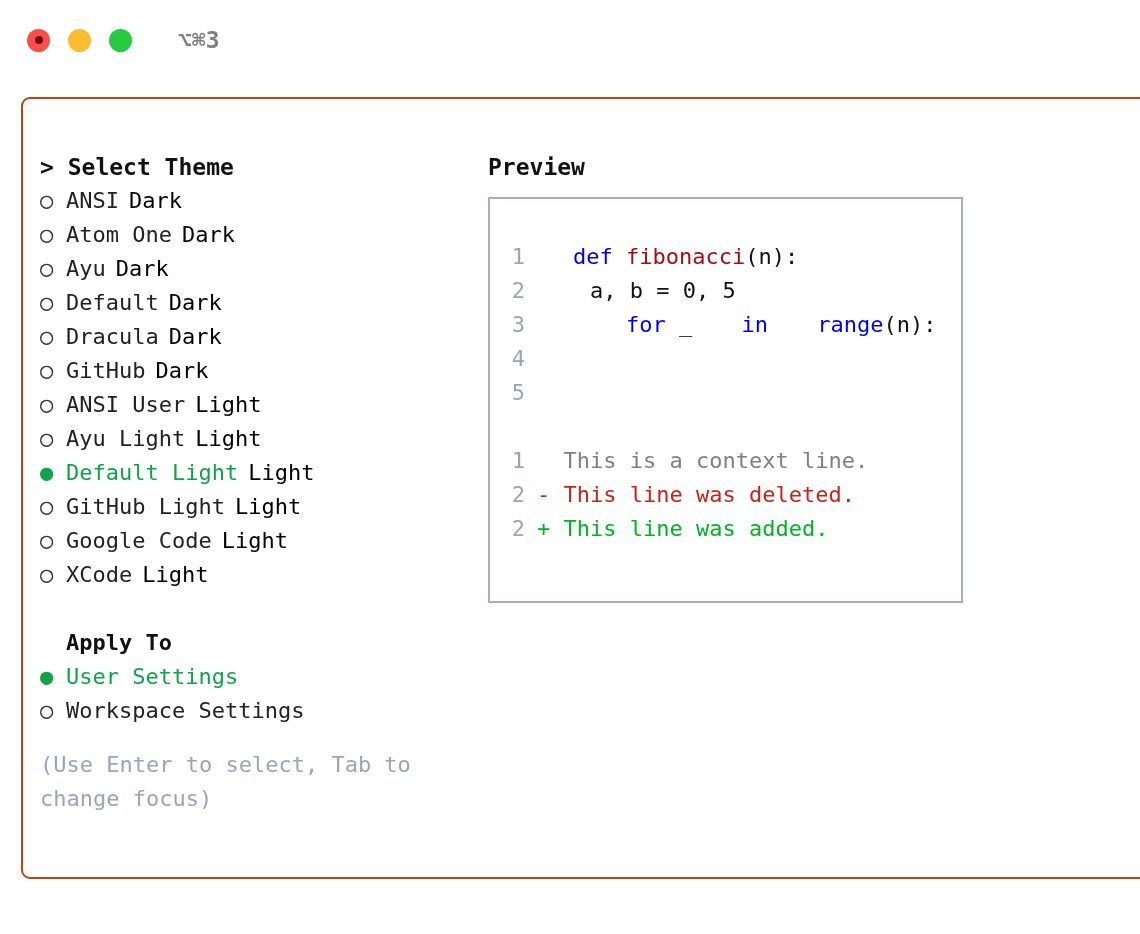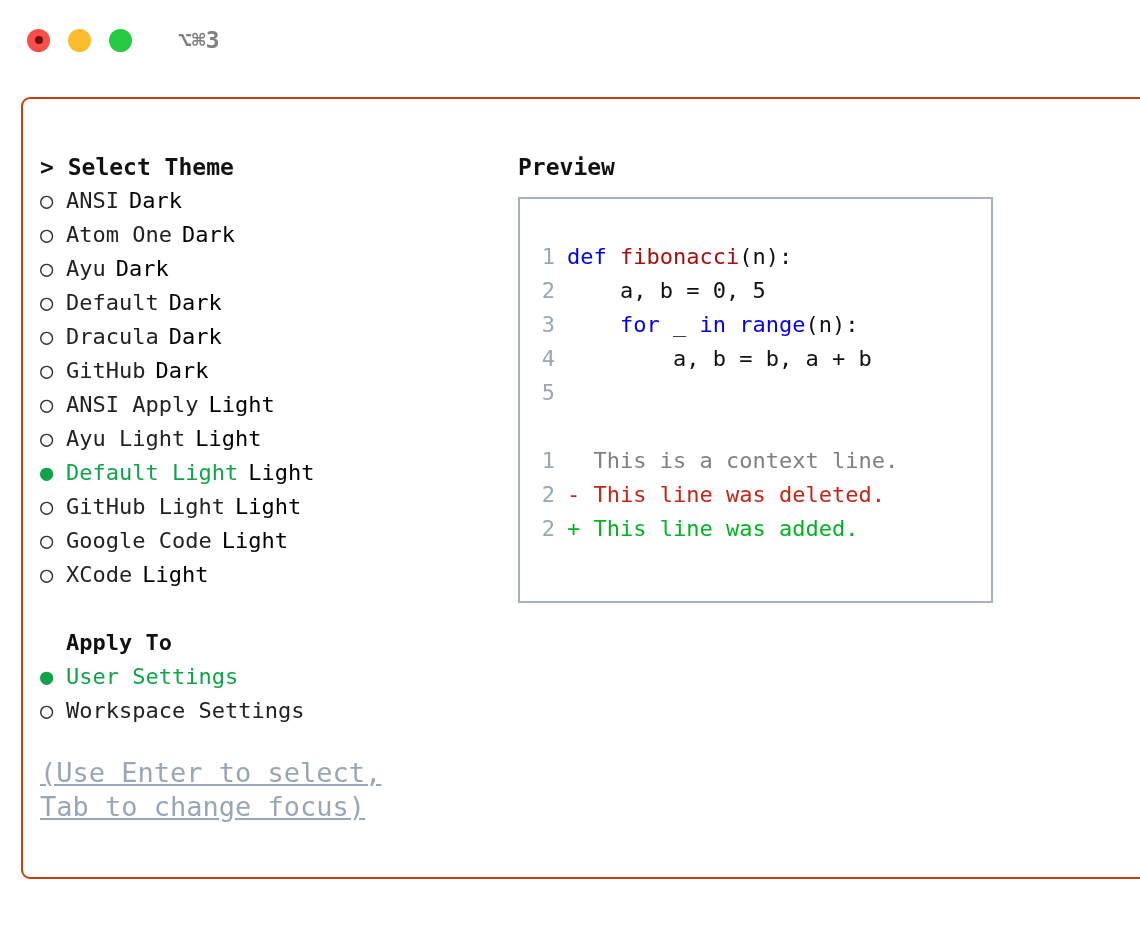--- a/index.html
+++ b/index.html
@@ -118,32 +118,31 @@
   .section-heading {
     font-size: 22px;
     font-weight: bold;
     color: #111111;
     line-height: 34px;
     padding-left: 26px;
     white-space: pre;
   }
   .spacer-line { height: 34px; }
   .help {
-    margin-top: 28px;
-    font-size: 27px;
+    margin-top: 20px;
+    font-size: 22px;
     line-height: 34px;
     color: #9aa5b5;
     width: 400px;
-    text-decoration: underline;
   }
 
   
   .right-col {
     position: absolute;
-    left: 495px;
+    left: 465px;
     top: 51px;
     width: 480px;
   }
   .preview-heading {
     font-size: 23px;
     font-weight: bold;
     color: #111111;
     line-height: 34px;
     white-space: pre;
   }
@@ -170,21 +169,21 @@
     white-space: pre;
   }
   .lineno {
     display: inline-block;
     width: 24px;
     flex: 0 0 24px;
     text-align: right;
     color: #9aa5b5;
     margin-right: 12px;
   }
-  .tok-kw   { color: #0000ee; }
+  .tok-kw   { color: #0000ee; margin-left: 36px; }
   .tok-fn   { color: #aa0d0d; }
   .tok-txt  { color: #111111; }
   .gap-line { height: 34px; }
   .diff-ctx { color: #808080; }
   .diff-del { color: #c62417; }
   .diff-add { color: #00b322; }
 </style>
 </head>
 <body>
 
@@ -205,21 +204,21 @@
 
       <div class="list-heading">&gt; Select Theme</div>
 
       <div id="theme-list">
           <div class="opt"><span class="bullet">○</span><span class="opt-label">ANSI</span><span class="opt-tag">Dark</span></div>
           <div class="opt"><span class="bullet">○</span><span class="opt-label">Atom One</span><span class="opt-tag">Dark</span></div>
           <div class="opt"><span class="bullet">○</span><span class="opt-label">Ayu</span><span class="opt-tag">Dark</span></div>
           <div class="opt"><span class="bullet">○</span><span class="opt-label">Default</span><span class="opt-tag">Dark</span></div>
           <div class="opt"><span class="bullet">○</span><span class="opt-label">Dracula</span><span class="opt-tag">Dark</span></div>
           <div class="opt"><span class="bullet">○</span><span class="opt-label">GitHub</span><span class="opt-tag">Dark</span></div>
-          <div class="opt"><span class="bullet">○</span><span class="opt-label">ANSI Apply</span><span class="opt-tag">Light</span></div>
+          <div class="opt"><span class="bullet">○</span><span class="opt-label">ANSI User</span><span class="opt-tag">Light</span></div>
           <div class="opt"><span class="bullet">○</span><span class="opt-label">Ayu Light</span><span class="opt-tag">Light</span></div>
           <div class="opt selected"><span class="bullet">●</span><span class="opt-label">Default Light</span><span class="opt-tag">Light</span></div>
           <div class="opt"><span class="bullet">○</span><span class="opt-label">GitHub Light</span><span class="opt-tag">Light</span></div>
           <div class="opt"><span class="bullet">○</span><span class="opt-label">Google Code</span><span class="opt-tag">Light</span></div>
           <div class="opt"><span class="bullet">○</span><span class="opt-label">XCode</span><span class="opt-tag">Light</span></div>
         </div>
 
       <div class="spacer-line"></div>
 
       <div class="section-heading">Apply To</div>
@@ -233,21 +232,21 @@
     </div>
 
     <div class="right-col">
       <div class="preview-heading">Preview</div>
       <div class="preview-box">
         <div class="code-area">
           <div id="code-sample">
               <div class="code-line"><span class="lineno">1</span><span><span class="tok-kw">def </span><span class="tok-fn">fibonacci</span><span class="tok-txt">(n):</span></span></div>
               <div class="code-line"><span class="lineno">2</span><span><span class="tok-txt">    a, b = 0, 5</span></span></div>
               <div class="code-line"><span class="lineno">3</span><span><span class="tok-txt">    </span><span class="tok-kw">for</span><span class="tok-txt"> _ </span><span class="tok-kw">in</span><span class="tok-txt"> </span><span class="tok-kw">range</span><span class="tok-txt">(n):</span></span></div>
-              <div class="code-line"><span class="lineno">4</span><span><span class="tok-txt">        a, b = b, a + b</span></span></div>
+              <div class="code-line"><span class="lineno">4</span></div>
               <div class="code-line"><span class="lineno">5</span></div>
             </div>
           <div class="gap-line"></div>
           <div id="diff-sample">
               <div class="code-line"><span class="lineno">1</span><span class="diff-ctx"><span> </span><span> </span><span>This is a context line.</span></span></div>
               <div class="code-line"><span class="lineno">2</span><span class="diff-del"><span>-</span><span> </span><span>This line was deleted.</span></span></div>
               <div class="code-line"><span class="lineno">2</span><span class="diff-add"><span>+</span><span> </span><span>This line was added.</span></span></div>
             </div>
         </div>
       </div>

